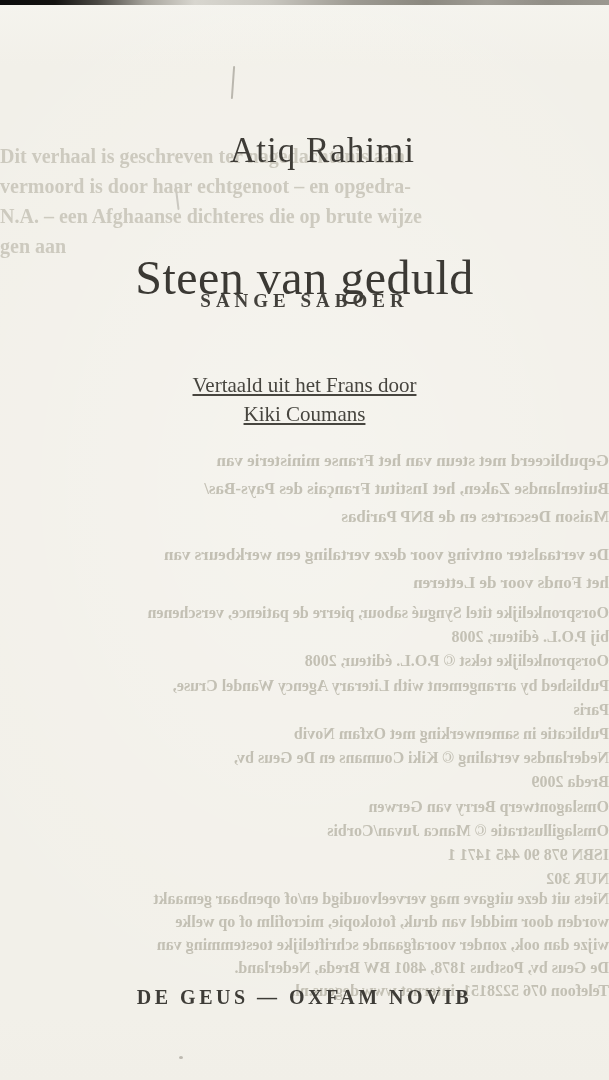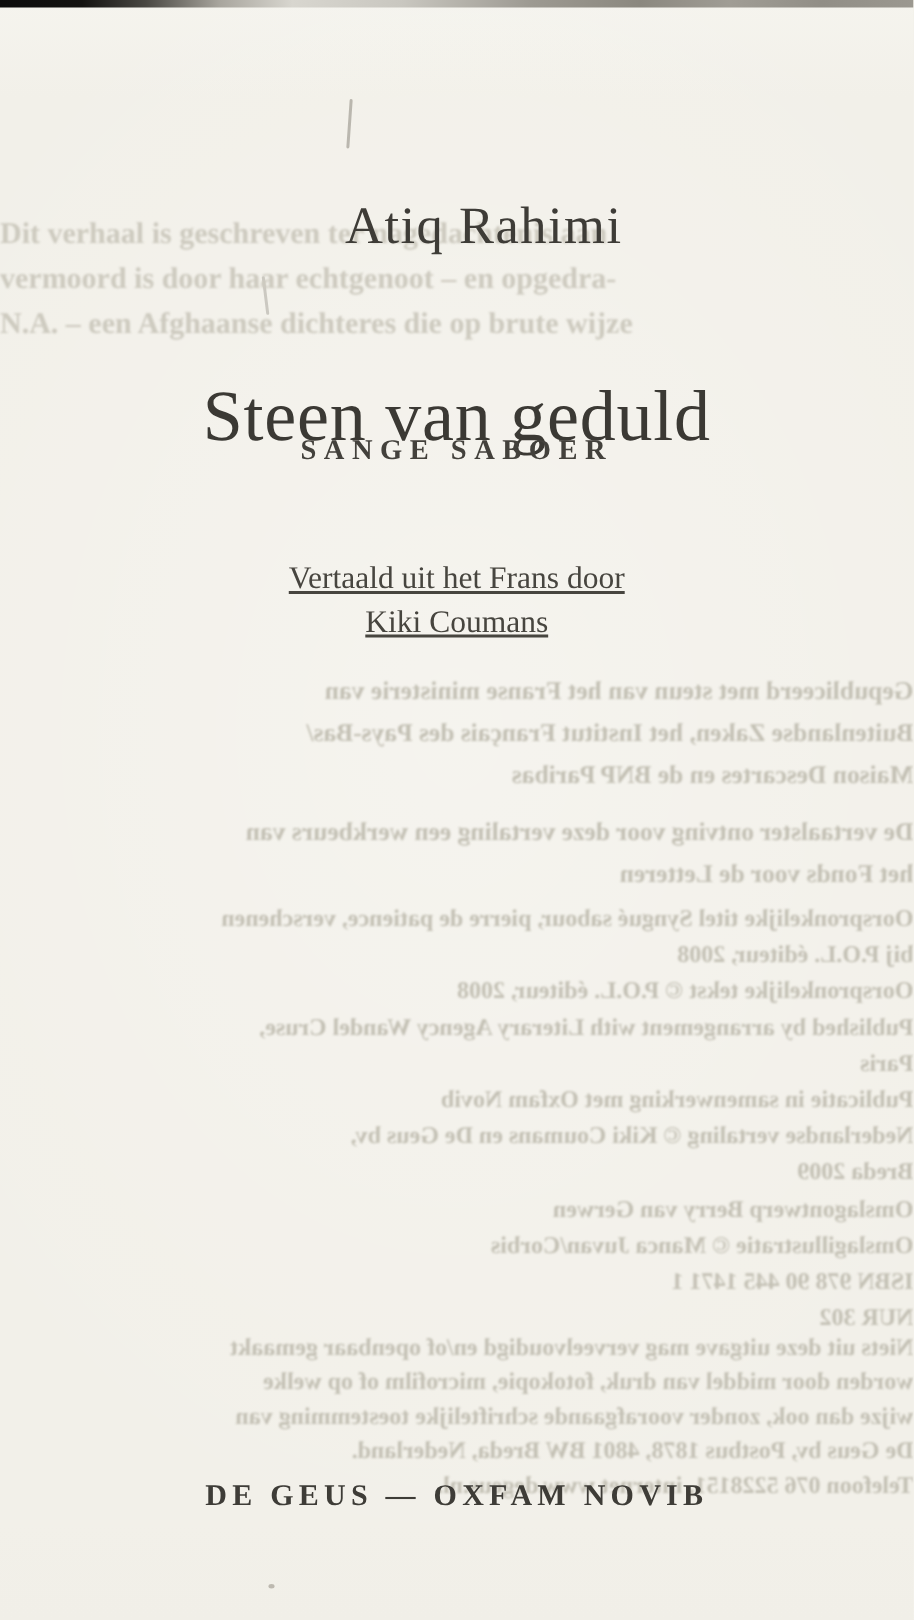--- a/index.html
+++ b/index.html
@@ -61,20 +61,21 @@
 </head>
 <body>
 
 <div class="paper"></div>
 <div class="scan-edge"></div>
 
 <div class="ghost ghost-front dedication">
   <div>Dit verhaal is geschreven ter nagedachtenis aan</div>
   <div>vermoord is door haar echtgenoot – en opgedra-</div>
   <div>N.A. – een Afghaanse dichteres die op brute wijze</div>
+  <div>gen aan</div>
 </div>
 
 <div class="ghost ghost-back colophon-a">
   <div>Gepubliceerd met steun van het Franse ministerie van</div>
   <div>Buitenlandse Zaken, het Institut Français des Pays-Bas/</div>
   <div>Maison Descartes en de BNP Paribas</div>
 </div>
 
 <div class="ghost ghost-back colophon-b">
   <div>De vertaalster ontving voor deze vertaling een werkbeurs van</div>

